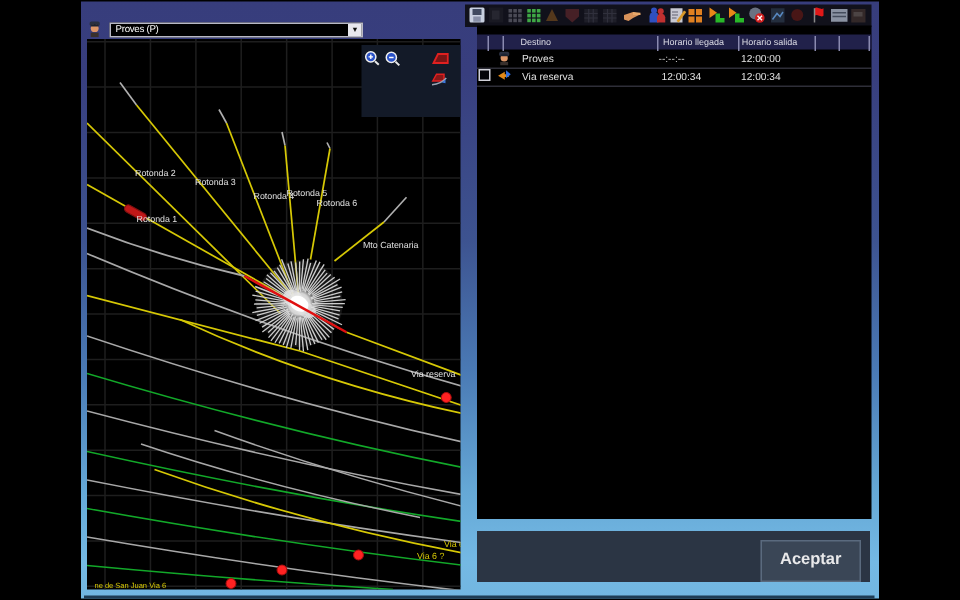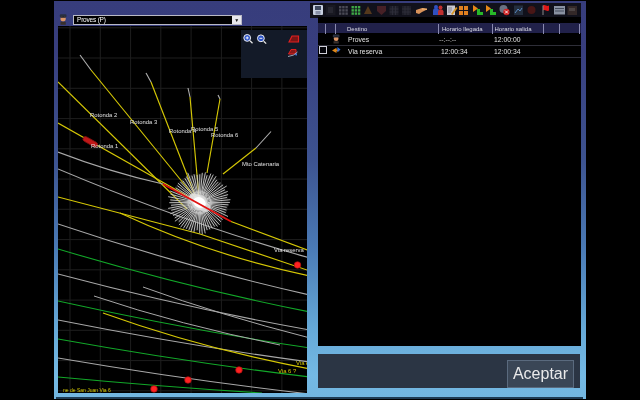--- a/index.html
+++ b/index.html
@@ -4,21 +4,21 @@
 font-family:"Liberation Sans",sans-serif;}
 #win{position:absolute;left:54px;top:1px;width:532px;height:398px;
 background:linear-gradient(180deg,#373d7c 0%,#383e7e 12%,#3d5390 40%,#4a7ab5 62%,#65a8d6 82%,#74b9e4 94%,#72b6e0 100%);}
 .abs{position:absolute;}
 #map{left:4px;top:25px;width:249px;height:367px;background:#000;}
 #tbl{left:264px;top:16px;width:263px;height:329px;background:#000;}
 #toolbar{left:256px;top:2px;width:271px;height:15px;background:#11111b;}
 #botpanel{left:264px;top:353px;width:262px;height:34px;background:#2b3544;}
 #botstrip{left:2px;top:396px;width:527px;height:2px;background:#1e3c54;}
 #btn{left:453px;top:359px;width:65px;height:26px;background:#3a4656;border:1px solid #5a6a7e;
-color:#e9e9ea;font-size:16px;text-align:center;line-height:25px;}
+color:#e9e9ea;font-size:11px;text-align:center;line-height:25px;font-weight:bold;}
 #dd{left:19px;top:13.5px;width:164px;height:8px;background:#000;border:1px solid #b9b9c5;
 color:#fff;font-size:6.5px;letter-spacing:-0.2px;line-height:8px;padding-left:3px;}
 #ddarr{position:absolute;right:0px;top:0px;width:9px;height:8px;background:#e8e8ee;color:#111;
 font-size:5px;text-align:center;line-height:8px;}
 .hdr{position:absolute;top:7px;height:10px;color:#dcdce6;font-size:6px;line-height:10px;}
 .sep{position:absolute;top:7px;width:1px;height:10px;background:#8a8ab0;}
 .rowtxt{position:absolute;color:#e2e2e2;font-size:6.8px;height:11px;line-height:11px;}
 .dim{color:#cccccc;}
 </style></head><body>
 <div id="win">

